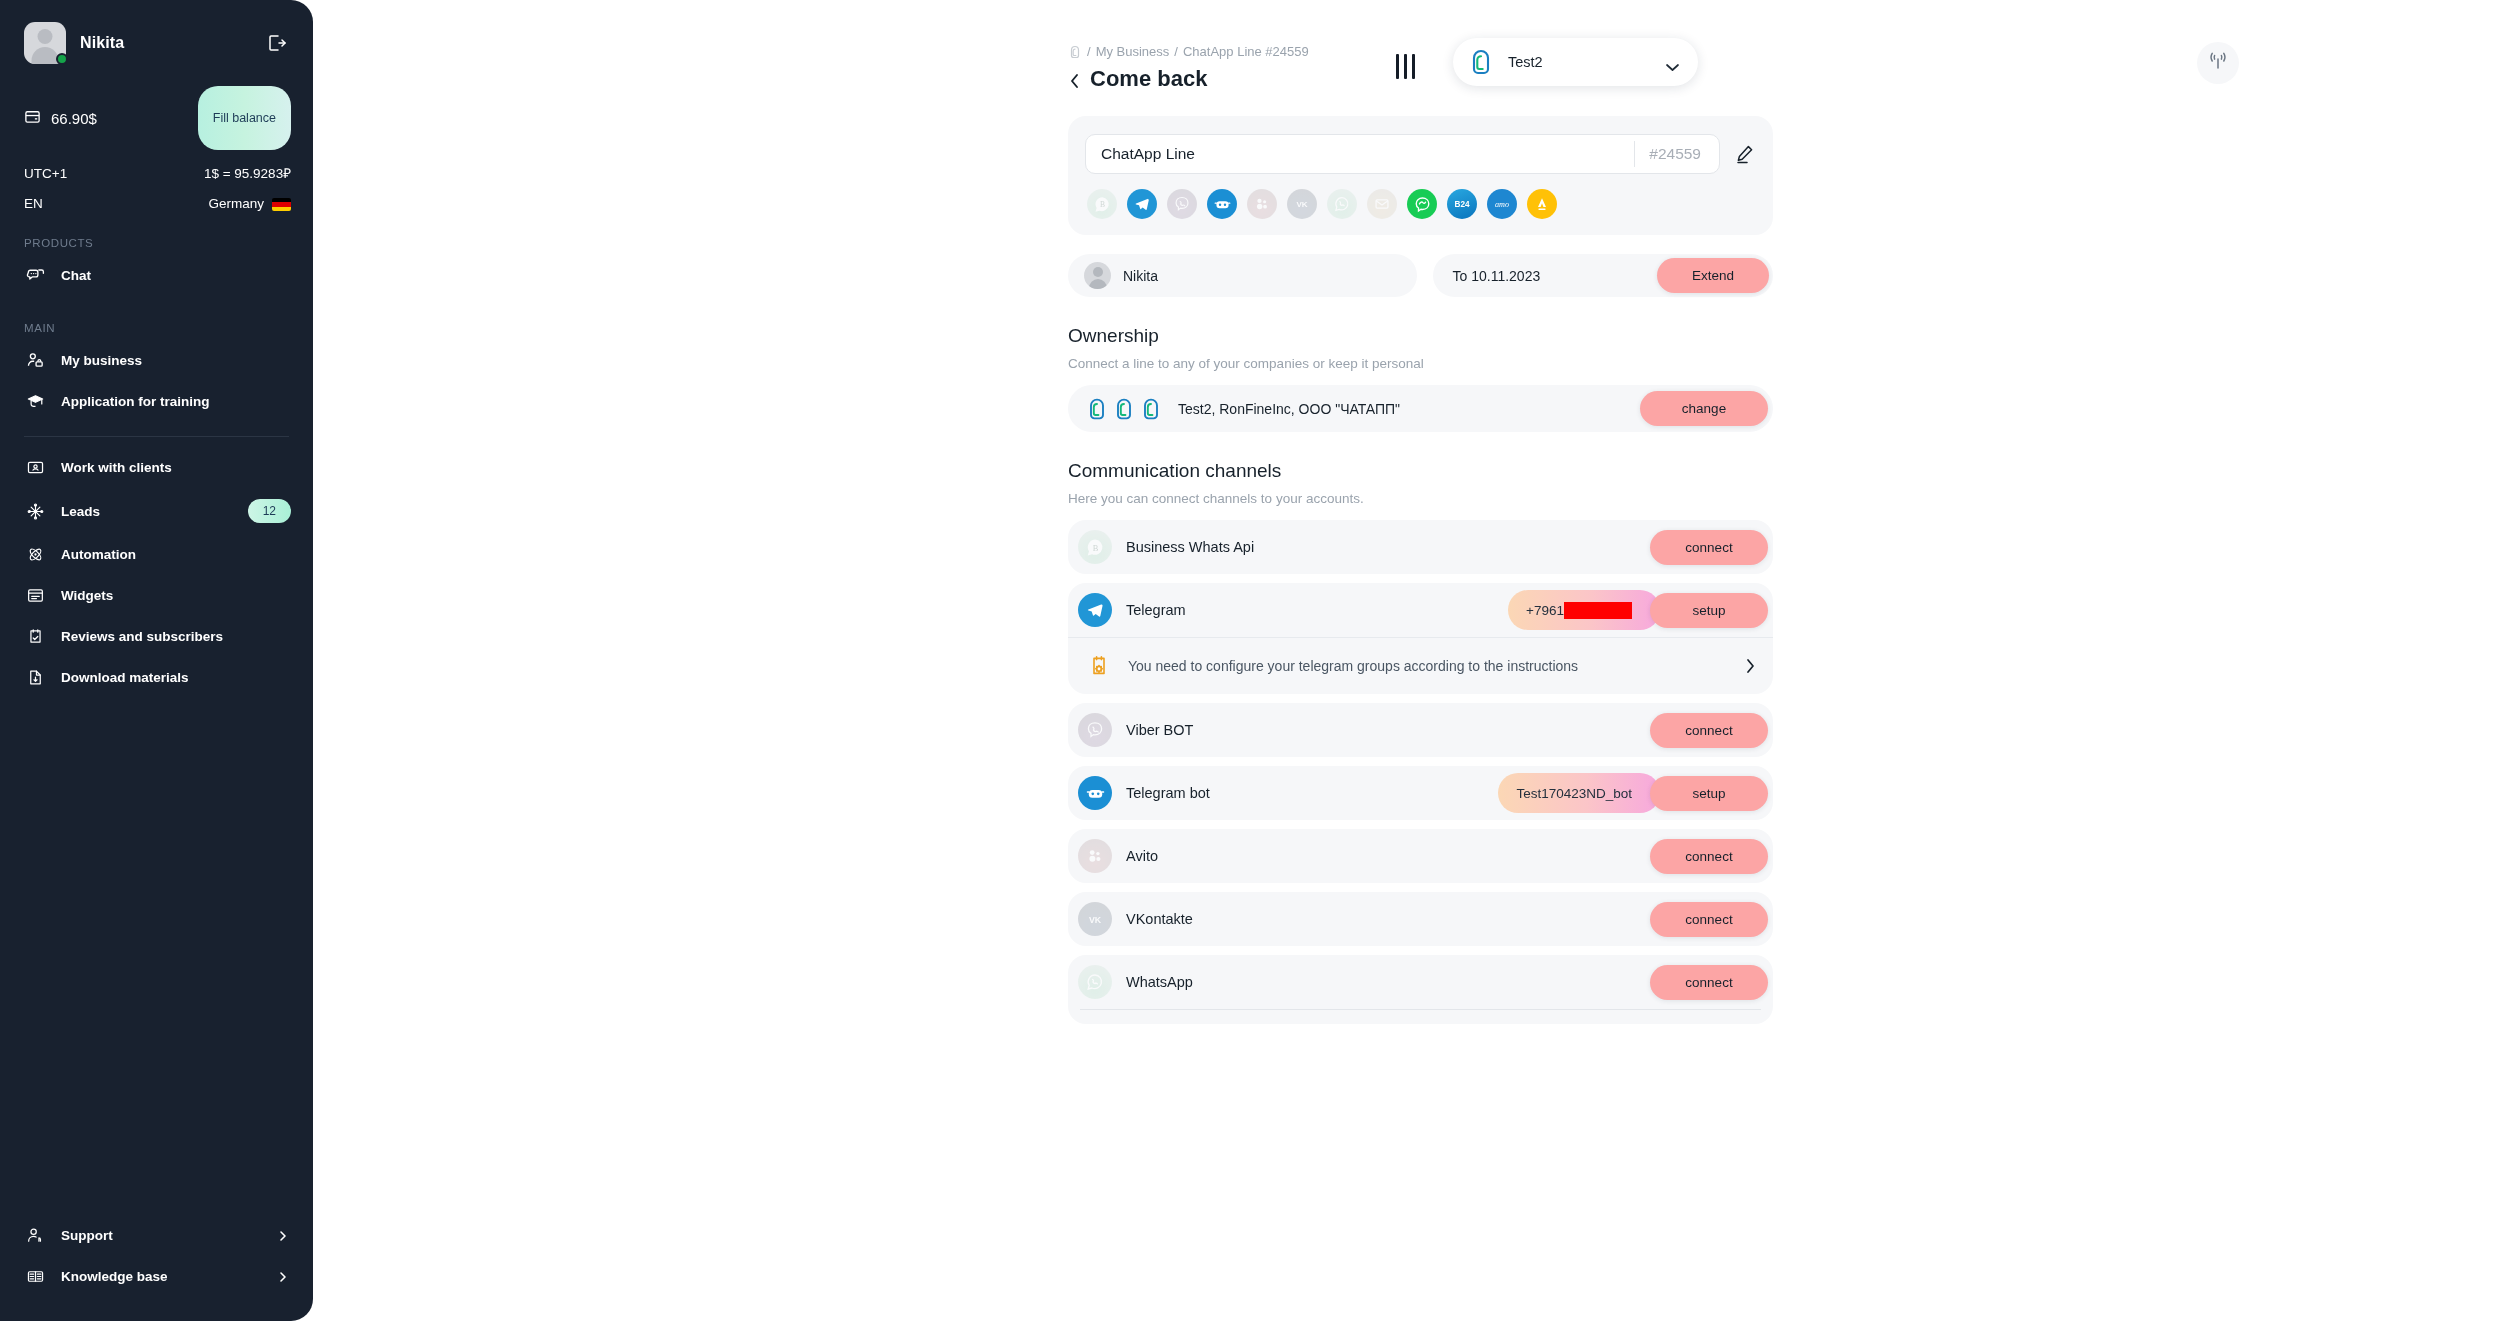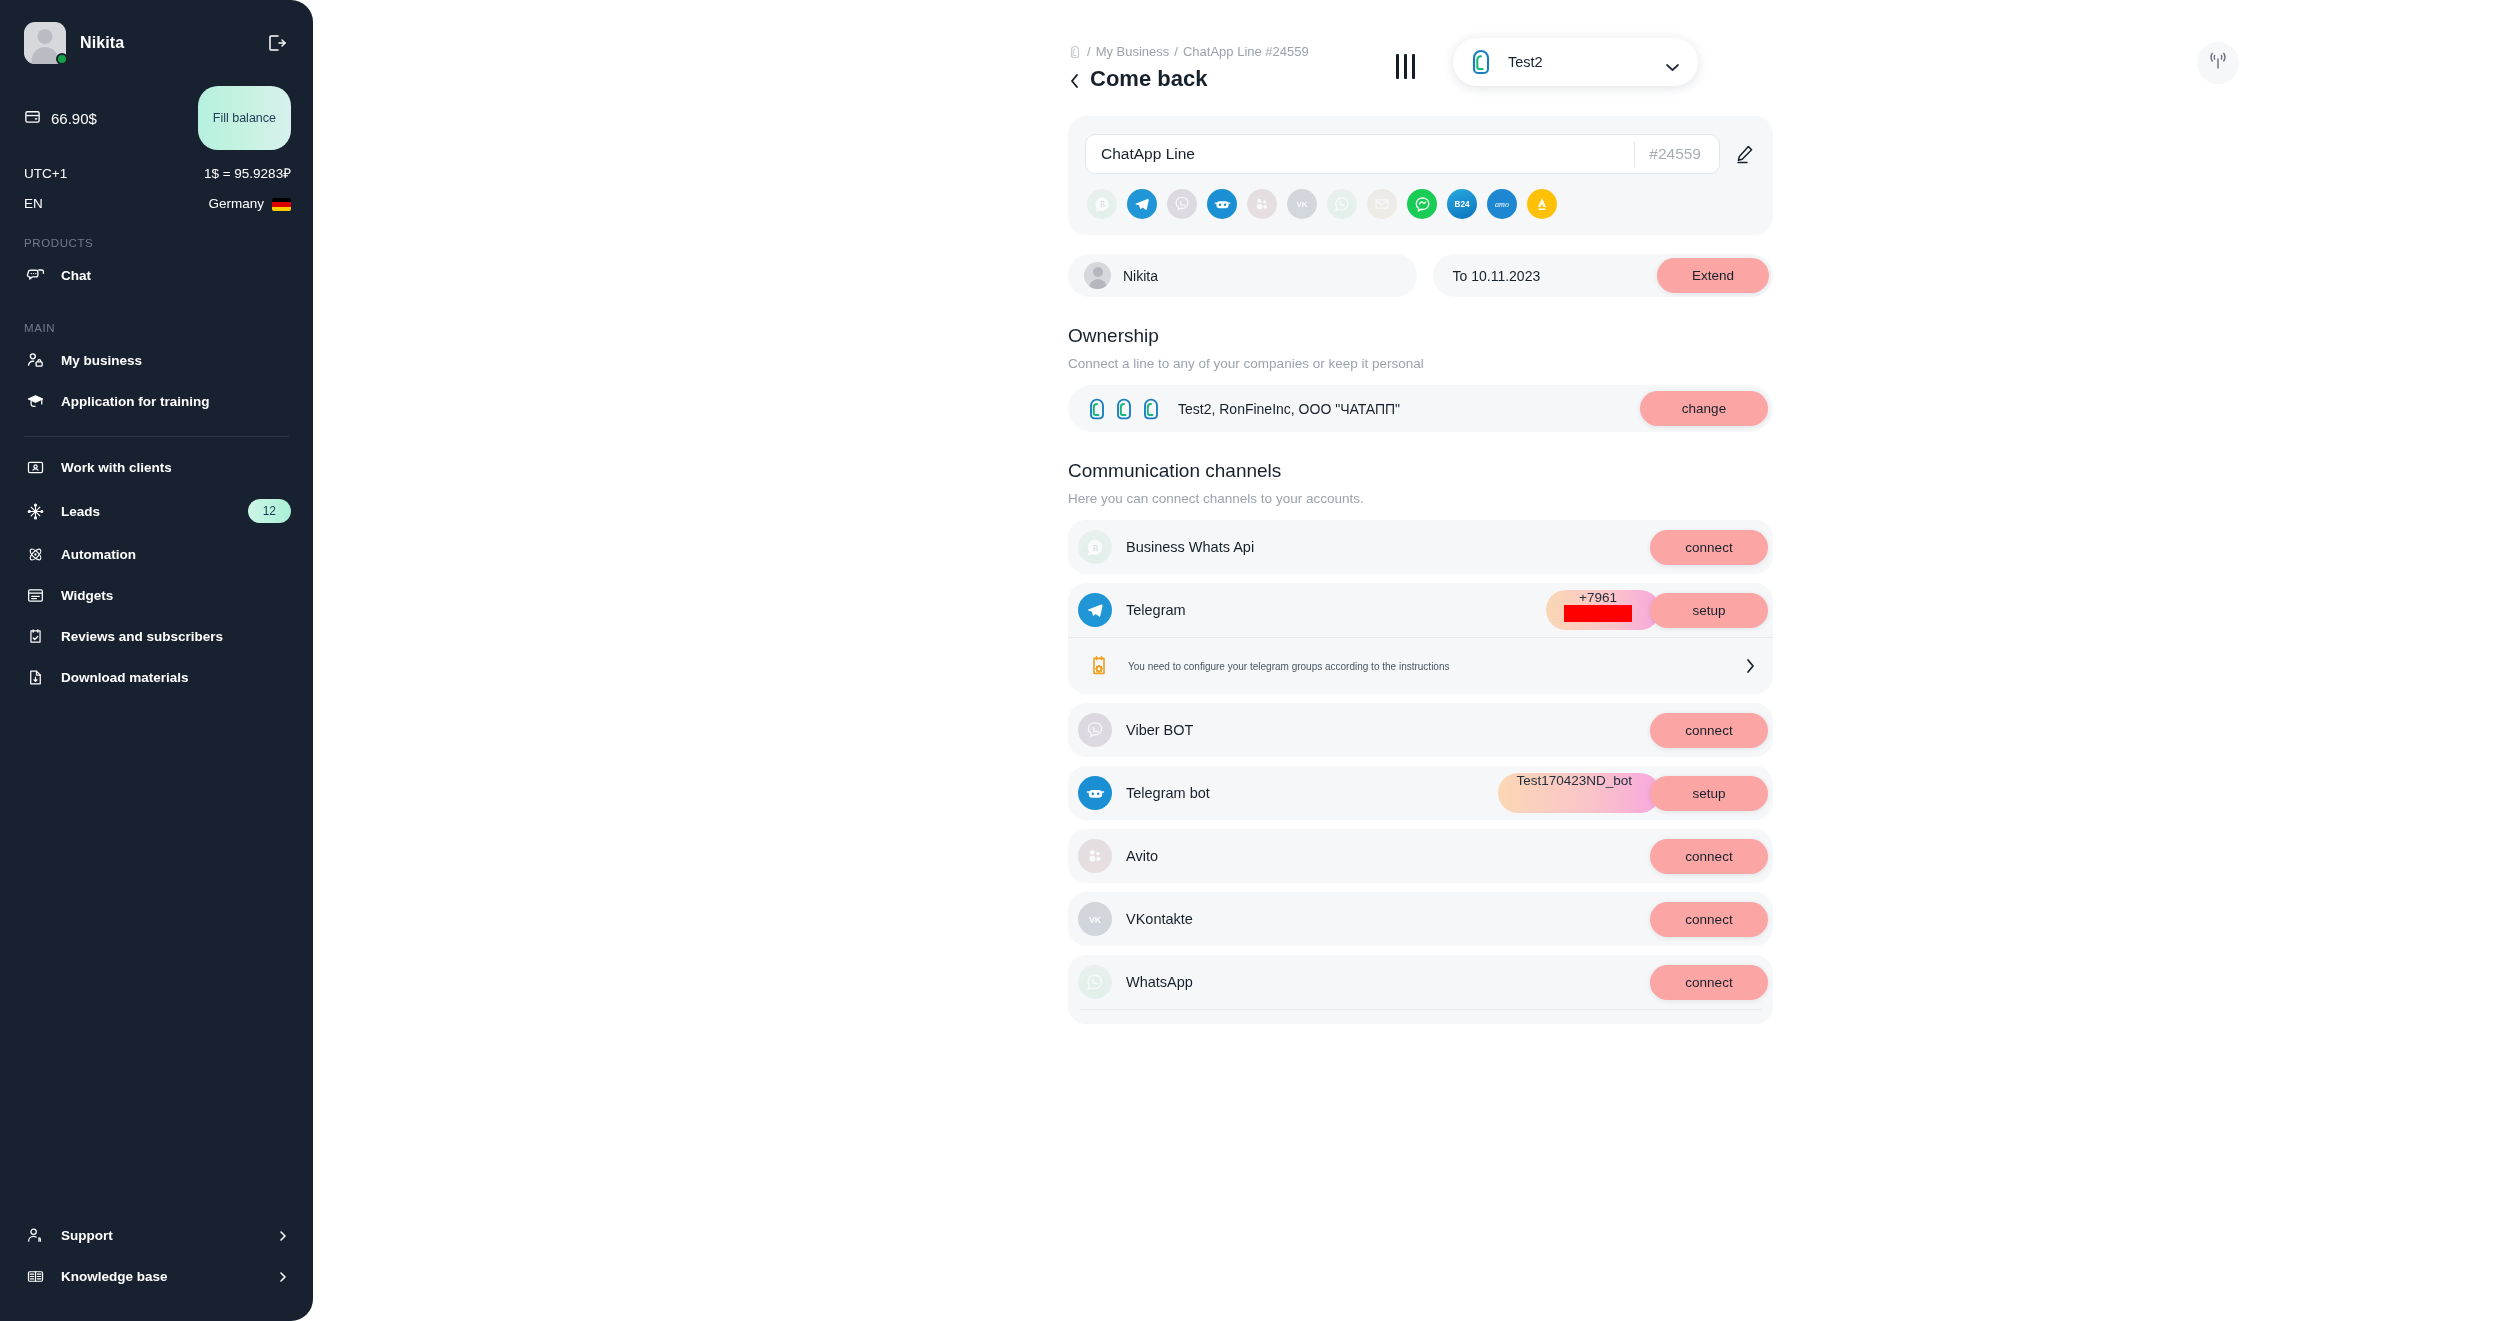--- a/index.html
+++ b/index.html
@@ -212,31 +212,31 @@
     padding: 0 5px 0 10px; gap: 14px;
   }
   .ch-ico { width: 34px; height: 34px; border-radius: 50%; display: flex; align-items: center; justify-content: center; flex: 0 0 34px; position: relative; }
   .ch-ico.dim { opacity: .40; filter: grayscale(.55); }
   .ch-name { flex: 1; font-size: 14.5px; color: #17212b; }
   .ch-chip {
     height: 40px; border-radius: 20px; display: flex; align-items: center;
     padding: 0 28px 0 18px; margin-right: -24px;
     font-size: 13.5px; color: #24303d;
     background: linear-gradient(90deg,#fbd7b5 0%,#fbc5c8 55%,#f7a8dd 100%);
-    position: relative; z-index: 0; white-space: nowrap; flex-direction: column;
+    position: relative; z-index: 0; white-space: nowrap;
   }
   .redact { display: inline-block; width: 68px; height: 17px; background: #ff0000; vertical-align: middle; }
   .btn-act { width: 118px; position: relative; z-index: 1; }
   .ch-note {
     display: flex; align-items: center; gap: 16px;
     border-top: 1px solid #e7eaee;
     padding: 15px 16px 15px 18px;
   }
   .note-ico { width: 26px; height: 26px; flex: 0 0 26px; }
-  .note-text { flex: 1; font-size: 10px; color: #4a5663; line-height: 1.3; }
+  .note-text { flex: 1; font-size: 14px; color: #4a5663; line-height: 1.3; }
   .note-chev { width: 13px; height: 20px; flex: 0 0 13px; cursor: pointer; }
   .ch-sep { height: 1px; background: #e3e6ea; margin: 0 12px; }
 </style>
 </head>
 <body>
 
 <aside class="sidebar">
 
   <div class="sb-user">
     <div class="avatar-wrap">

